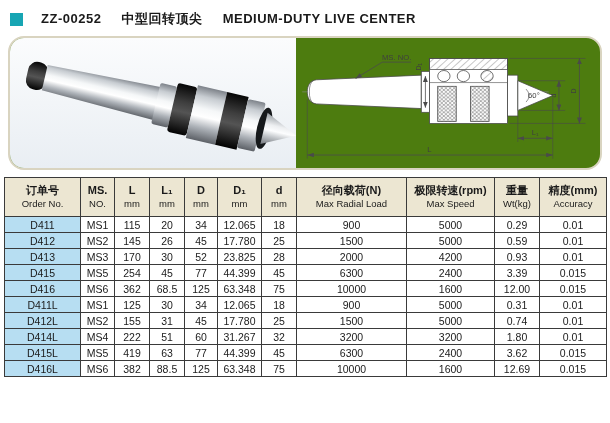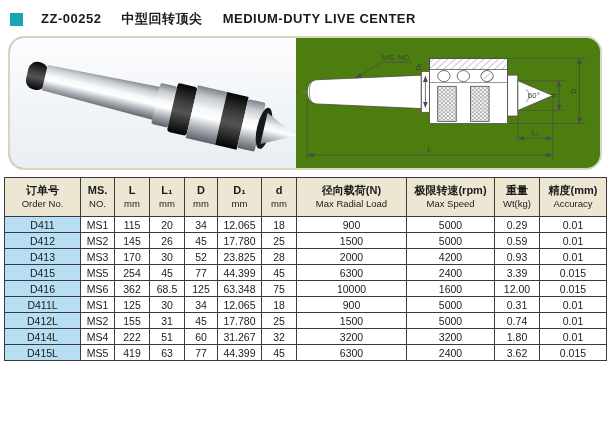--- a/index.html
+++ b/index.html
@@ -342,14 +342,27 @@
         <td>419</td>
         <td>63</td>
         <td>77</td>
         <td>44.399</td>
         <td>45</td>
         <td>6300</td>
         <td>2400</td>
         <td>3.62</td>
         <td>0.015</td>
       </tr>
+      <tr>
+        <td class="oc">D416L</td>
+        <td>MS6</td>
+        <td>382</td>
+        <td>88.5</td>
+        <td>125</td>
+        <td>63.348</td>
+        <td>75</td>
+        <td>10000</td>
+        <td>1600</td>
+        <td>12.69</td>
+        <td>0.015</td>
+      </tr>
     </tbody>
 </table>
 
 </body></html>

